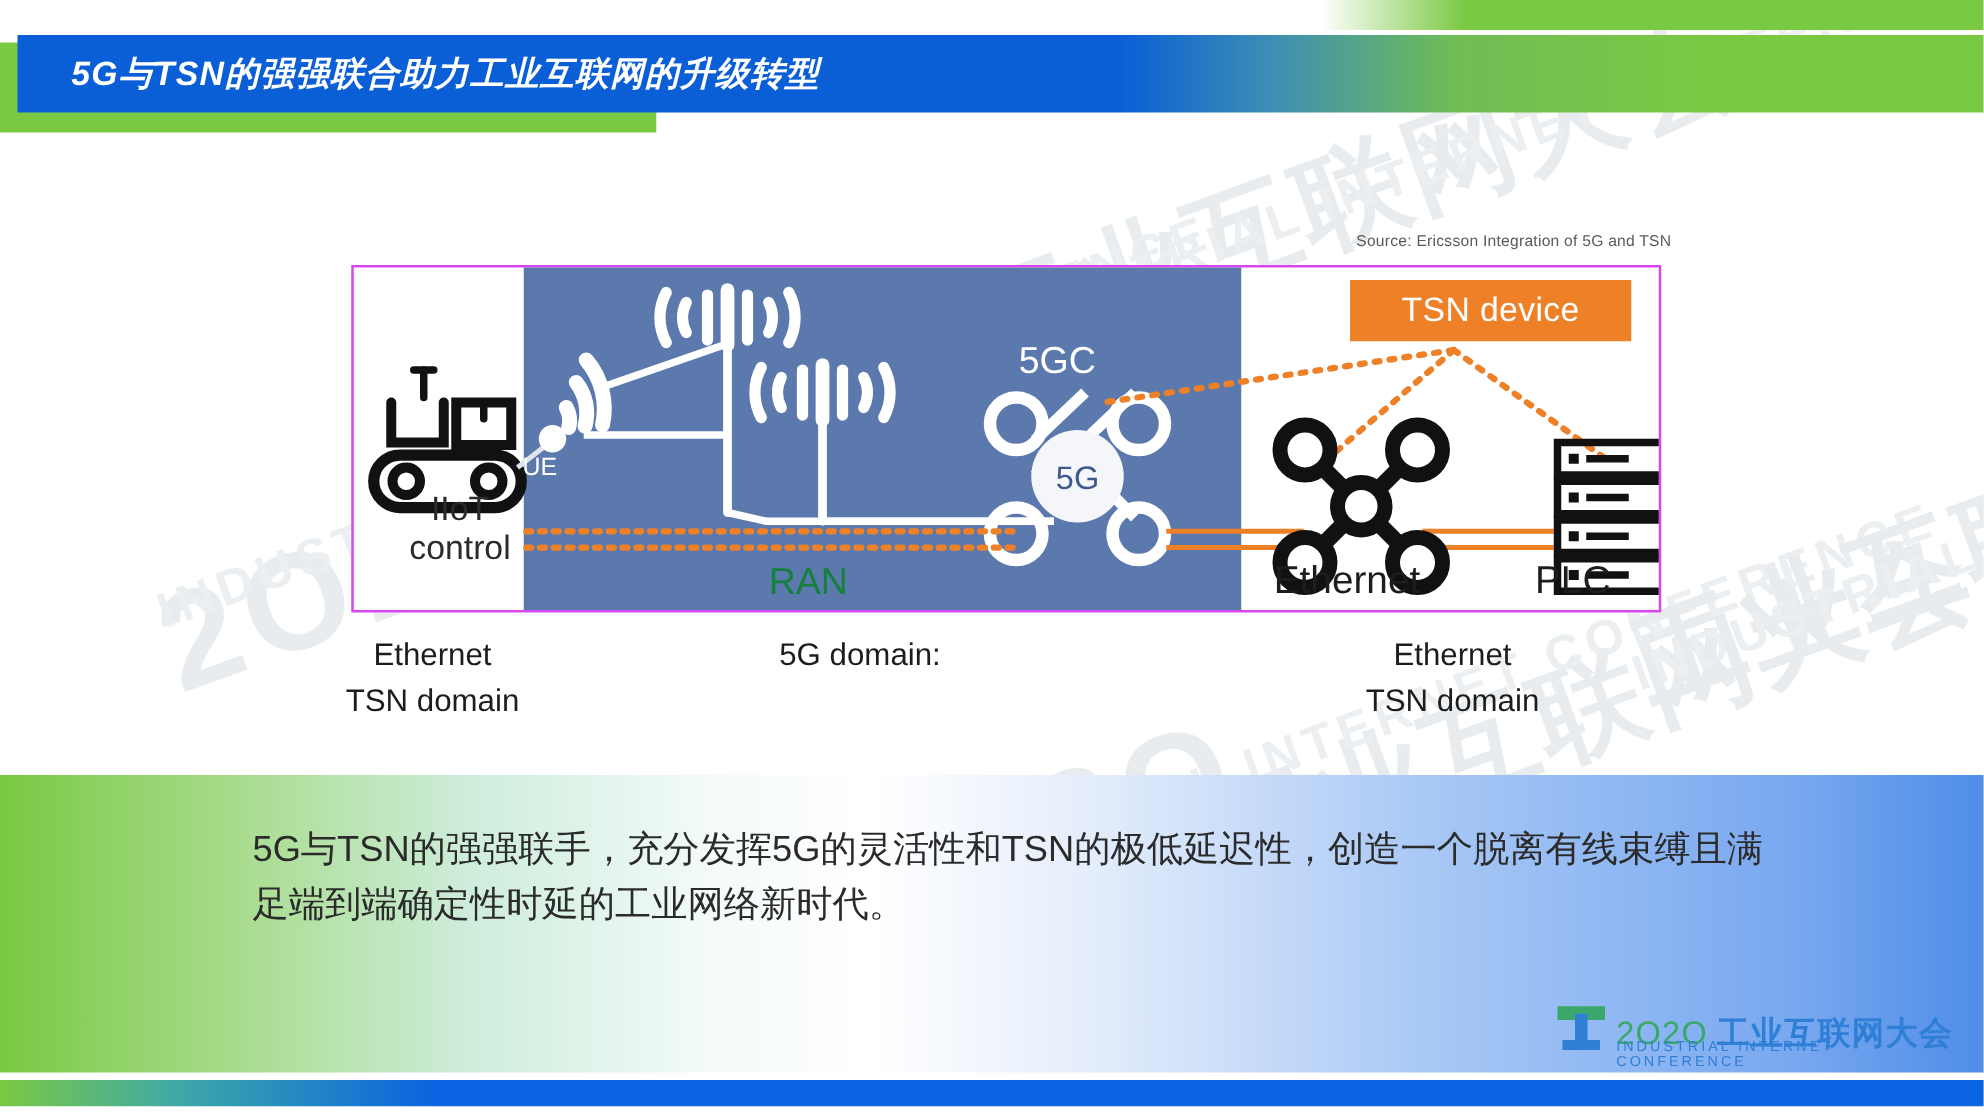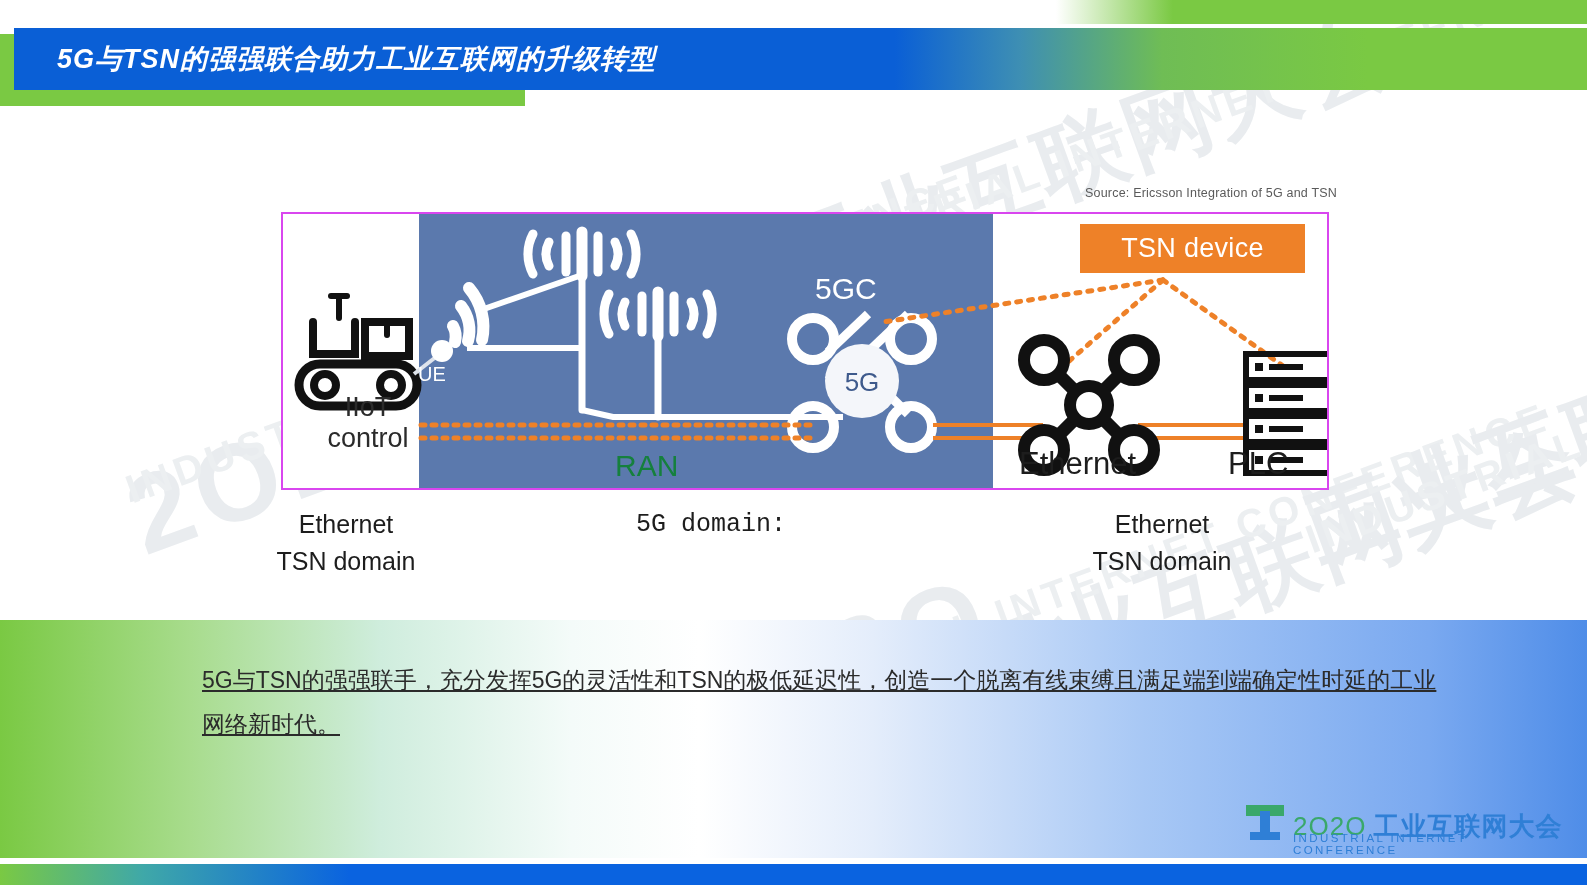--- a/index.html
+++ b/index.html
@@ -65,31 +65,31 @@
   #tsn-control{
     position:absolute;left:1080px;top:224px;width:225px;height:49px;
     background:#ee8128;color:#ffffff;font-size:27px;
     display:flex;align-items:center;justify-content:center;
     letter-spacing:.3px;
   }
 
   
   .cap{position:absolute;text-align:center;font-size:25px;color:#1d1d1d;line-height:37px;white-space:nowrap;}
   #cap-left{left:226px;top:506px;width:240px;}
-  #cap-mid{left:551px;top:506px;width:320px;font-family:Liberation Mono, monospace;}
+  #cap-mid{left:528px;top:506px;width:320px;}
   #cap-right{left:1042px;top:506px;width:240px;}
 
   
   #bottom-panel{
     position:absolute;left:0;top:620px;width:1587px;height:238px;
     background:linear-gradient(90deg,#7ac943 0%,#a8dc8d 12%,#cfeddd 24%,#f4fbf9 36%,#ffffff 44%,#e4edfb 55%,#a8c8f5 72%,#7aa9f0 90%,#4f8de8 100%);
   }
   #body-text{
     position:absolute;left:202px;top:38px;width:1235px;
-    font-size:23px;color:#2b2b2b;line-height:44px;text-decoration:underline;
+    font-size:29px;color:#2b2b2b;line-height:44px;
   }
   #footer-logo{
     position:absolute;left:1246px;top:185px;display:flex;align-items:flex-end;
   }
   .logo-mark{position:relative;width:38px;height:34px;margin-right:9px;}
   .logo-mark .lm-top{position:absolute;left:0;top:0;width:38px;height:11px;background:#3aa86a;}
   .logo-mark .lm-stem{position:absolute;left:14px;top:6px;width:10px;height:22px;background:#2f7fd6;}
   .logo-mark .lm-base{position:absolute;left:4px;top:27px;width:30px;height:8px;background:#2f7fd6;}
   .logo-year{font-size:26px;color:#3aa86a;letter-spacing:1px;margin-right:7px;line-height:26px;}
   .logo-cn{font-size:26px;color:#2f7fd6;font-weight:700;letter-spacing:1px;line-height:26px;}

